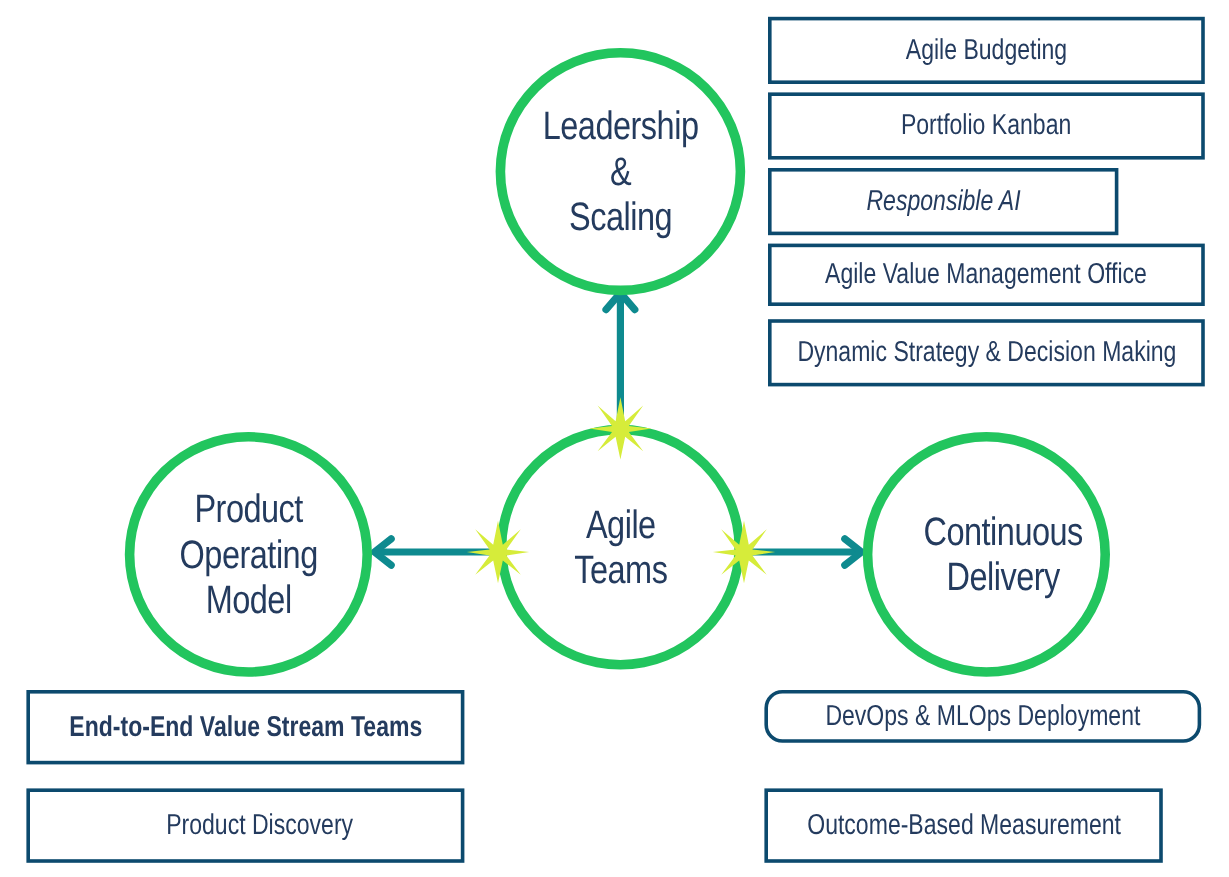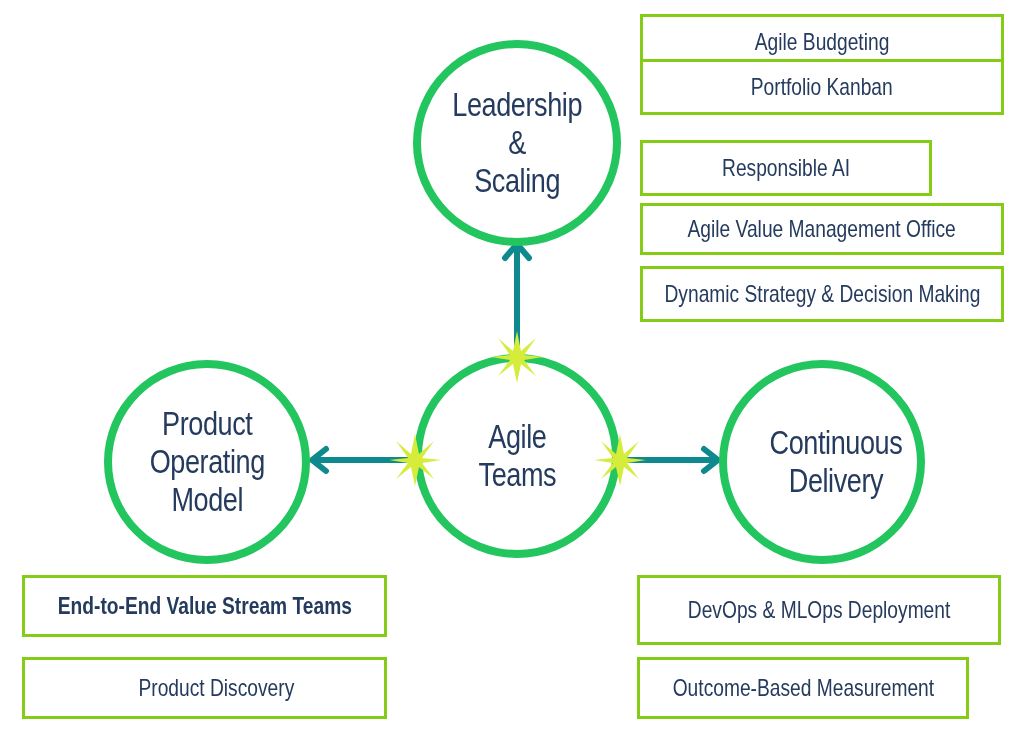--- a/index.html
+++ b/index.html
@@ -10,21 +10,21 @@
       position: absolute; border: 8px solid #22c55e; border-radius: 50%;
       box-sizing: border-box; background: #ffffff;
       display: flex; align-items: center; justify-content: center; text-align: center;
     }
     .circle-label {
       color: #243b5e; font-family: "Liberation Sans Narrow", "Liberation Sans", sans-serif;
       font-size: 33px; line-height: 38px; white-space: pre-line;
       transform: scaleX(0.82); letter-spacing: -0.5px;
     }
     .box {
-      position: absolute; border: 3px solid #84cc16; box-sizing: border-box; background: #fff;
+      position: absolute; border: 3px solid #0c4a6e; box-sizing: border-box; background: #fff;
       display: flex; align-items: center; justify-content: center; text-align: center;
     }
     .box-label {
       color: #243b5e; font-size: 24px; white-space: nowrap;
       transform: scaleX(0.80); display: inline-block;
     }
     .star { position: absolute; width: 54px; height: 54px; }
   </style>
 </head>
 <body>
@@ -75,38 +75,38 @@
 <svg class="star" style="left:388px; top:433px;" viewBox="-27 -27 54 54">
   <polygon points="0,-26 4,-6 19,-19 7,-2 26,0 7,3 19,19 4,7 0,26 -4,7 -19,19 -7,3 -26,0 -7,-2 -19,-19 -4,-6" fill="#d6ec3a"></polygon>
 </svg>
 <svg class="star" style="left:593px; top:433px;" viewBox="-27 -27 54 54">
   <polygon points="0,-26 4,-6 19,-19 7,-2 26,0 7,3 19,19 4,7 0,26 -4,7 -19,19 -7,3 -26,0 -7,-2 -19,-19 -4,-6" fill="#d6ec3a"></polygon>
 </svg>
 
 <div class="box" style="left:640px; top:14px; width:364px; height:56px;">
   <span class="box-label">Agile Budgeting</span>
 </div>
-<div class="box" style="left:640px; top:59px; width:364px; height:56px;">
+<div class="box" style="left:640px; top:77px; width:364px; height:56px;">
   <span class="box-label">Portfolio Kanban</span>
 </div>
-<div class="box" style="left:640px; top:140px; width:292px; height:56px;">
+<div class="box" style="left:640px; top:140px; width:292px; height:56px;font-style:italic;">
   <span class="box-label">Responsible AI</span>
 </div>
 <div class="box" style="left:640px; top:203px; width:364px; height:52px;">
   <span class="box-label">Agile Value Management Office</span>
 </div>
 <div class="box" style="left:640px; top:266px; width:364px; height:56px;">
   <span class="box-label">Dynamic Strategy &amp; Decision Making</span>
 </div>
 
 <div class="box" style="left:22px; top:575px; width:365px; height:62px;font-weight:bold;">
   <span class="box-label">End-to-End Value Stream Teams</span>
 </div>
 <div class="box" style="left:22px; top:657px; width:365px; height:62px;padding-left:24px;">
   <span class="box-label">Product Discovery</span>
 </div>
 
-<div class="box" style="left:637px; top:575px; width:364px; height:70px;">
+<div class="box" style="left:637px; top:575px; width:364px; height:44px;border-radius:15px;">
   <span class="box-label">DevOps &amp; MLOps Deployment</span>
 </div>
 <div class="box" style="left:637px; top:657px; width:332px; height:62px;">
   <span class="box-label">Outcome-Based Measurement</span>
 </div>
 
 </body></html>

